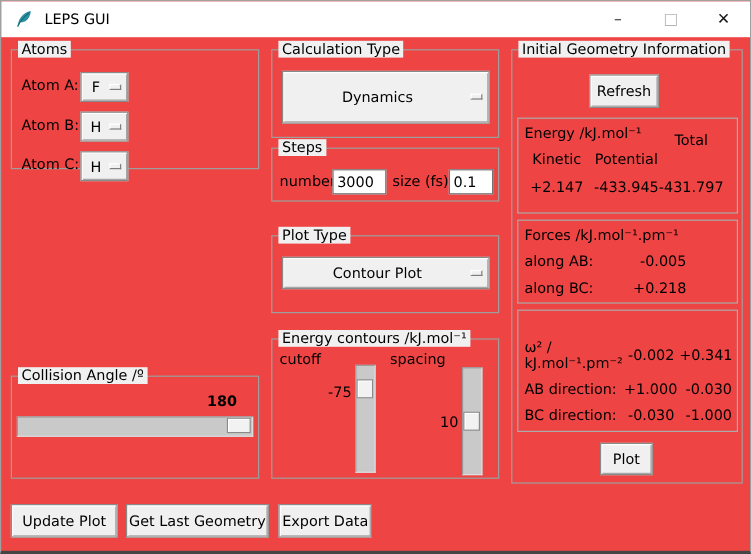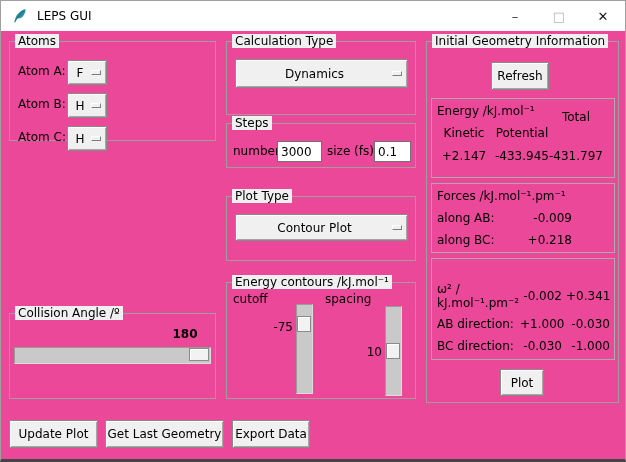--- a/index.html
+++ b/index.html
@@ -1,19 +1,19 @@
 <!DOCTYPE html>
 <html><head>
 <meta charset="utf-8">
 <style>
   * { margin:0; padding:0; box-sizing:border-box; }
   html,body { width:626px; height:462px; background:#fff; }
   body { font-family:"DejaVu Sans","Liberation Sans",sans-serif; font-size:12px; color:#000; }
 
-  .window { position:relative; width:626px; height:462px; background:#ec4899;
+  .window { position:relative; width:626px; height:462px; background:#ef4444;
             border:1px solid #a0a0a0; border-bottom:3px solid #454545; overflow:hidden; }
 
   
   .titlebar { position:absolute; top:0; left:0; right:0; height:30px; background:#ffffff; }
   .app-icon { position:absolute; left:11px; top:7px; width:16px; height:16px; }
   .win-title { position:absolute; left:36px; top:0; line-height:30px; font-size:12px; }
   .win-controls { position:absolute; right:0; top:0; height:30px; display:flex; }
   .wbtn { width:44px; height:30px; display:flex; align-items:center; justify-content:center;
           font-size:13px; color:#333; cursor:default; }
   .wbtn.maxi { color:#b5b5b5; }
@@ -76,21 +76,21 @@
   .ic-d { left:22px; width:66px; height:20px; }
   .ic-m { left:99px; width:71px; height:20px; }
   .ic-r0 { top:65px; } .ic-r1 { top:88px; }
 
   
   .angle-val { left:157px; top:13px; width:36px;font-weight:bold; }
   .angle-trough { left:4px; top:33px; width:197px; height:17px; }
   .angle-thumb { left:174px; top:0; width:20px; height:13px; }
 
   
-  .calc-dd { left:8px; top:17px; width:173px; height:29px; }
+  .calc-dd { left:8px; top:17px; width:173px; height:44px; }
   .plot-dd { left:8px; top:17px; width:173px; height:27px; }
 
   
   .steps-number-lbl { left:6px; top:20px; }
   .steps-number-entry { left:50px; top:17px; width:45px; height:21px; }
   .steps-size-lbl { left:100px; top:20px; }
   .steps-size-entry { left:147px; top:17px; width:37px; height:21px; }
 
   
   .cut-lbl { left:6px; top:9px; }
@@ -221,21 +221,21 @@
       <span class="t tc ge-h1">Potential</span>
       <span class="t tc ge-h2">Total</span>
       <span class="t tc ge-v0">+2.147</span>
       <span class="t tc ge-v1">-433.945</span>
       <span class="t tc ge-v2">-431.797</span>
     </div>
 
     <div class="subbox gx-forces">
       <span class="t gf-title">Forces /kJ.mol⁻¹.pm⁻¹</span>
       <span class="t gf-l0">along AB:</span>
-      <span class="t tr gf-v0">-0.009</span>
+      <span class="t tr gf-v0">-0.005</span>
       <span class="t gf-l1">along BC:</span>
       <span class="t tr gf-v1">+0.218</span>
     </div>
 
     <div class="subbox gx-hessian">
       <span class="t gh-o1">ω² /</span>
       <span class="t gh-o2">kJ.mol⁻¹.pm⁻²</span>
       <span class="t tr gh-ov0">-0.002</span>
       <span class="t tr gh-ov1">+0.341</span>
       <span class="t gh-l0">AB direction:</span>

